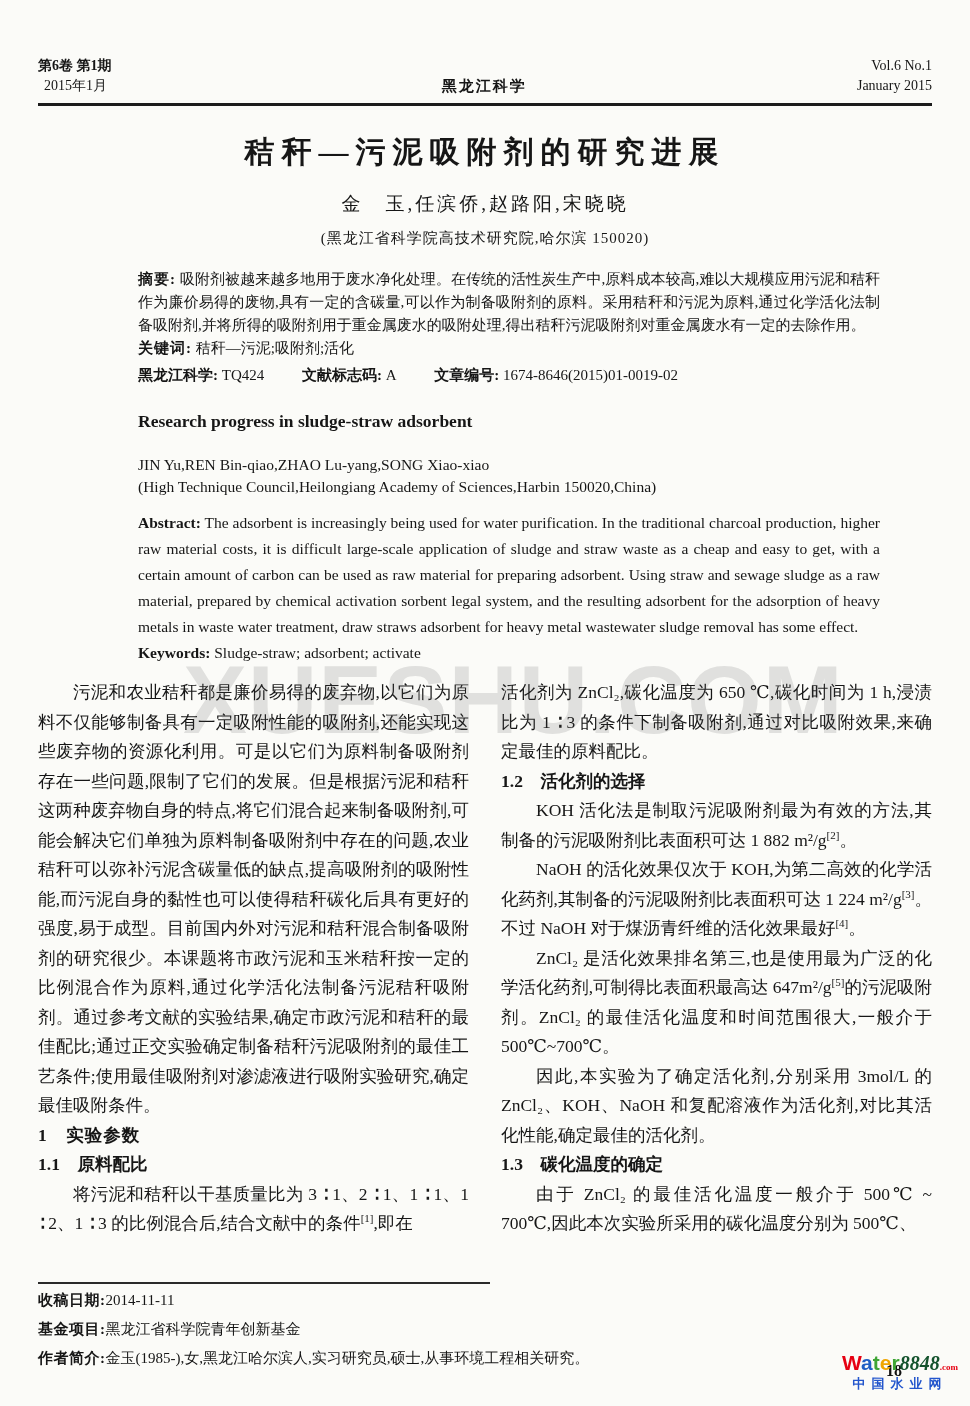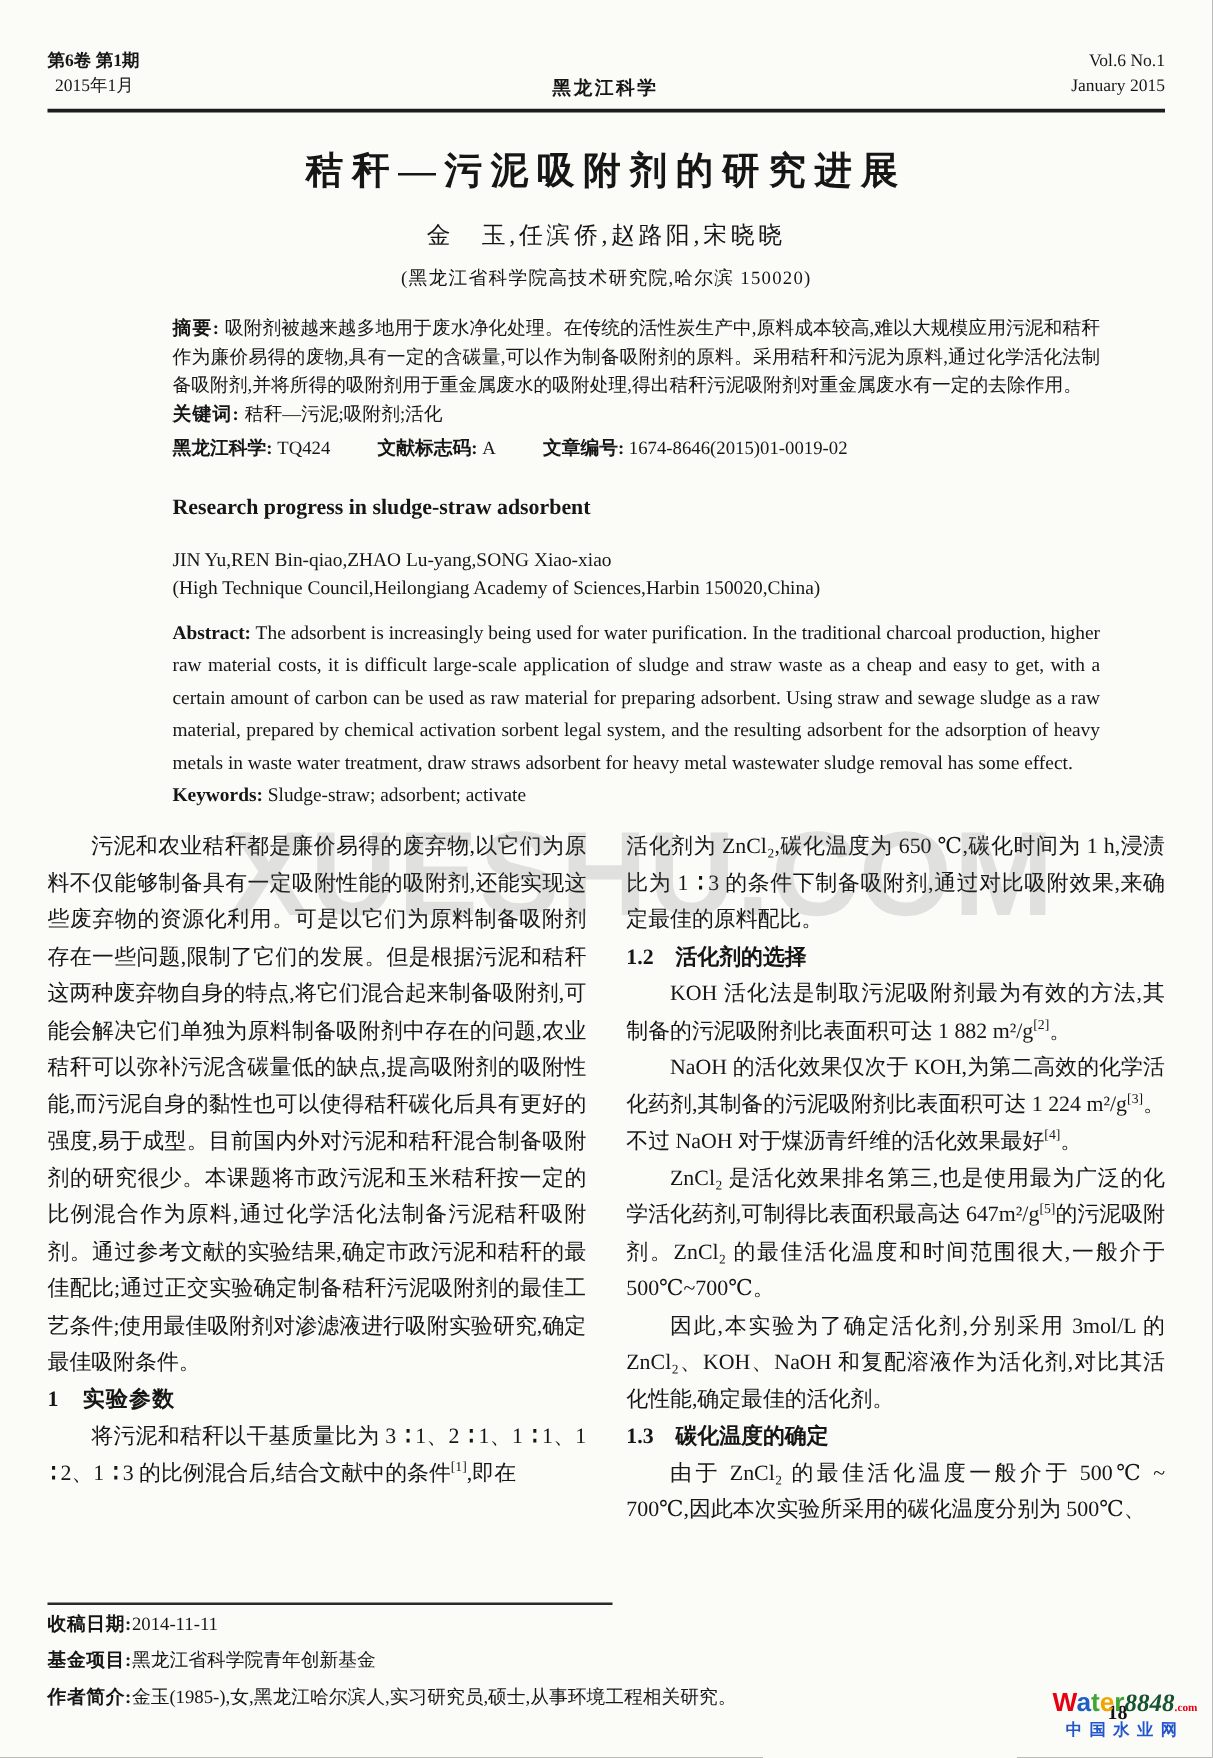--- a/index.html
+++ b/index.html
@@ -6,21 +6,21 @@
   html,body { background:#888; }
   .page {
     position:relative;
     width:970px; height:1406px;
     margin:0 auto;
     background:#fbfbf8;
     color:#161616;
     font-family:"Liberation Serif","DejaVu Serif",serif;
     overflow:hidden;
   }
-  .inner { position:relative; padding:0 38px; height:100%; }
+  .inner { position:relative; padding:16px 38px; height:100%; }
 
   
   .journal-header{
     display:flex; justify-content:space-between; align-items:flex-end;
     padding-top:40px;
   }
   .jh-left{ font-size:14px; line-height:20px; font-weight:bold; white-space:nowrap;}
   .jh-left .l2{ padding-left:6px; font-weight:normal;}
   .jh-center{ text-align:center; flex:1;}
   .jh-center .cn{ font-size:15px; font-weight:bold; letter-spacing:2px;}
@@ -146,20 +146,21 @@
       <div class="en-authors">JIN Yu,REN Bin-qiao,ZHAO Lu-yang,SONG Xiao-xiao</div>
       <div class="en-affil">(High Technique Council,Heilongiang Academy of Sciences,Harbin 150020,China)</div>
       <div class="en-abstract"><b>Abstract:</b> <span>The adsorbent is increasingly being used for water purification. In the traditional charcoal production, higher raw material costs, it is difficult large-scale application of sludge and straw waste as a cheap and easy to get, with a certain amount of carbon can be used as raw material for preparing adsorbent. Using straw and sewage sludge as a raw material, prepared by chemical activation sorbent legal system, and the resulting adsorbent for the adsorption of heavy metals in waste water treatment, draw straws adsorbent for heavy metal wastewater sludge removal has some effect.</span></div>
       <div class="en-keywords"><b>Keywords:</b> <span>Sludge-straw; adsorbent; activate</span></div>
     </div>
 
     <div class="body-cols">
       <div class="col" id="col-left">
           <div class="blk p">污泥和农业秸秆都是廉价易得的废弃物,以它们为原料不仅能够制备具有一定吸附性能的吸附剂,还能实现这些废弃物的资源化利用。可是以它们为原料制备吸附剂存在一些问题,限制了它们的发展。但是根据污泥和秸秆这两种废弃物自身的特点,将它们混合起来制备吸附剂,可能会解决它们单独为原料制备吸附剂中存在的问题,农业秸秆可以弥补污泥含碳量低的缺点,提高吸附剂的吸附性能,而污泥自身的黏性也可以使得秸秆碳化后具有更好的强度,易于成型。目前国内外对污泥和秸秆混合制备吸附剂的研究很少。本课题将市政污泥和玉米秸秆按一定的比例混合作为原料,通过化学活化法制备污泥秸秆吸附剂。通过参考文献的实验结果,确定市政污泥和秸秆的最佳配比;通过正交实验确定制备秸秆污泥吸附剂的最佳工艺条件;使用最佳吸附剂对渗滤液进行吸附实验研究,确定最佳吸附条件。</div>
           <div class="blk h1">1　实验参数</div>
+          <div class="blk h2">1.1　原料配比</div>
           <div class="blk p">将污泥和秸秆以干基质量比为 3 ∶ 1、2 ∶ 1、1 ∶ 1、1 ∶ 2、1 ∶ 3 的比例混合后,结合文献中的条件<sup>[1]</sup>,即在</div>
         </div>
       <div class="col" id="col-right">
           <div class="blk p-noindent">活化剂为 ZnCl₂,碳化温度为 650 ℃,碳化时间为 1 h,浸渍比为 1 ∶ 3 的条件下制备吸附剂,通过对比吸附效果,来确定最佳的原料配比。</div>
           <div class="blk h2">1.2　活化剂的选择</div>
           <div class="blk p">KOH 活化法是制取污泥吸附剂最为有效的方法,其制备的污泥吸附剂比表面积可达 1 882 m²/g<sup>[2]</sup>。</div>
           <div class="blk p">NaOH 的活化效果仅次于 KOH,为第二高效的化学活化药剂,其制备的污泥吸附剂比表面积可达 1 224 m²/g<sup>[3]</sup>。不过 NaOH 对于煤沥青纤维的活化效果最好<sup>[4]</sup>。</div>
           <div class="blk p">ZnCl₂ 是活化效果排名第三,也是使用最为广泛的化学活化药剂,可制得比表面积最高达 647m²/g<sup>[5]</sup>的污泥吸附剂。ZnCl₂ 的最佳活化温度和时间范围很大,一般介于 500℃~700℃。</div>
           <div class="blk p">因此,本实验为了确定活化剂,分别采用 3mol/L 的 ZnCl₂、KOH、NaOH 和复配溶液作为活化剂,对比其活化性能,确定最佳的活化剂。</div>
           <div class="blk h2">1.3　碳化温度的确定</div>

